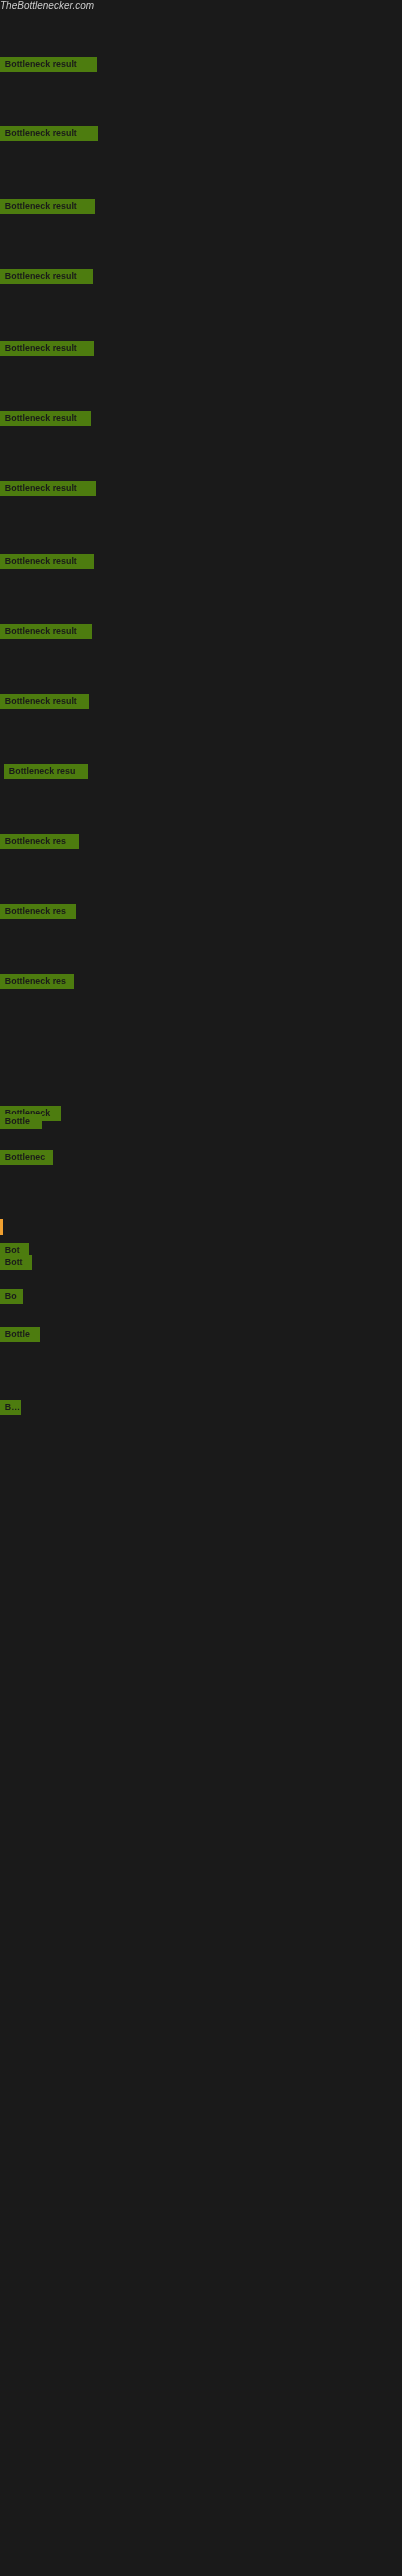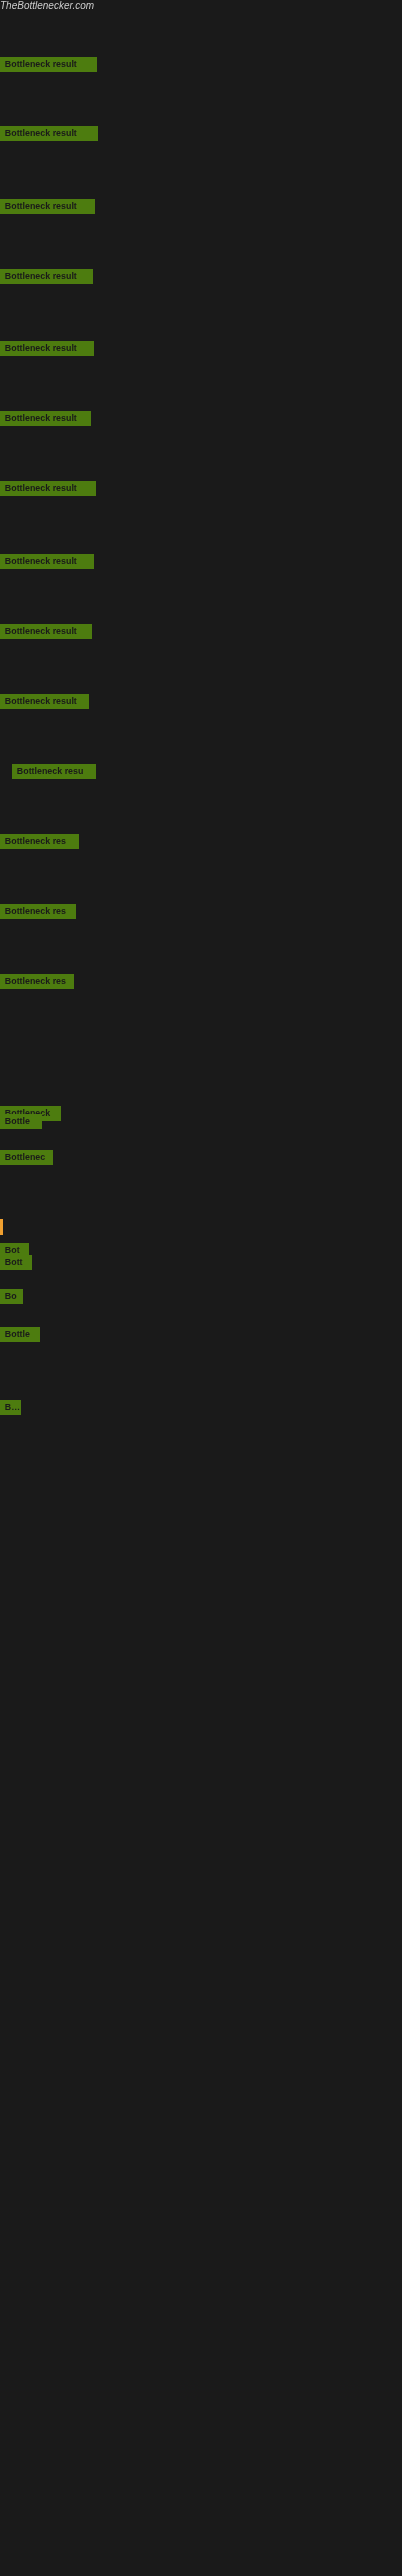--- a/index.html
+++ b/index.html
@@ -45,21 +45,21 @@
 <div style="position: absolute; top: 46px; left: 0px;"><span class="bottleneck-badge" style="max-width: 97px; width: 97px;">Bottleneck result</span></div>
     <div style="position: absolute; top: 115px; left: 0px;"><span class="bottleneck-badge" style="max-width: 98px; width: 98px;">Bottleneck result</span></div>
     <div style="position: absolute; top: 188px; left: 0px;"><span class="bottleneck-badge" style="max-width: 95px; width: 95px;">Bottleneck result</span></div>
     <div style="position: absolute; top: 258px; left: 0px;"><span class="bottleneck-badge" style="max-width: 93px; width: 93px;">Bottleneck result</span></div>
     <div style="position: absolute; top: 330px; left: 0px;"><span class="bottleneck-badge" style="max-width: 94px; width: 94px;">Bottleneck result</span></div>
     <div style="position: absolute; top: 400px; left: 0px;"><span class="bottleneck-badge" style="max-width: 91px; width: 91px;">Bottleneck result</span></div>
     <div style="position: absolute; top: 470px; left: 0px;"><span class="bottleneck-badge" style="max-width: 96px; width: 96px;">Bottleneck result</span></div>
     <div style="position: absolute; top: 543px; left: 0px;"><span class="bottleneck-badge" style="max-width: 94px; width: 94px;">Bottleneck result</span></div>
     <div style="position: absolute; top: 613px; left: 0px;"><span class="bottleneck-badge" style="max-width: 92px; width: 92px;">Bottleneck result</span></div>
     <div style="position: absolute; top: 683px; left: 0px;"><span class="bottleneck-badge" style="max-width: 89px; width: 89px;">Bottleneck result</span></div>
-    <div style="position: absolute; top: 753px; left: 12px;"><span class="bottleneck-badge" style="max-width: 84px; width: 84px;">Bottleneck resu</span></div>
+    <div style="position: absolute; top: 753px; left: 4px;"><span class="bottleneck-badge" style="max-width: 84px; width: 84px;">Bottleneck resu</span></div>
     <div style="position: absolute; top: 823px; left: 0px;"><span class="bottleneck-badge" style="max-width: 79px; width: 79px;">Bottleneck res</span></div>
     <div style="position: absolute; top: 893px; left: 0px;"><span class="bottleneck-badge" style="max-width: 76px; width: 76px;">Bottleneck res</span></div>
     <div style="position: absolute; top: 963px; left: 0px;"><span class="bottleneck-badge" style="max-width: 74px; width: 74px;">Bottleneck res</span></div>
     <div style="position: absolute; top: 1095px; left: 0px;"><span class="bottleneck-badge" style="max-width: 61px; width: 61px;">Bottleneck</span></div>
     <div style="position: absolute; top: 1103px; left: 0px;"><span class="bottleneck-badge" style="max-width: 42px; width: 42px;">Bottle</span></div>
     <div style="position: absolute; top: 1139px; left: 0px;"><span class="bottleneck-badge" style="max-width: 53px; width: 73px;">Bottlenec</span></div>
     <div style="position: absolute; top: 1232px; left: 0px;"><span class="bottleneck-badge" style="max-width: 29px; width: 29px;">Bot</span></div>
     <div style="position: absolute; top: 1208px; left: 0px; width: 3.2px; height: 16px; background-color: rgb(240, 160, 48);"></div>
     <div style="position: absolute; top: 1244px; left: 0px;"><span class="bottleneck-badge" style="max-width: 32px; width: 32px;">Bott</span></div>
     <div style="position: absolute; top: 1278px; left: 0px;"><span class="bottleneck-badge" style="max-width: 22.5px; width: 22.5px;">Bo</span></div>

